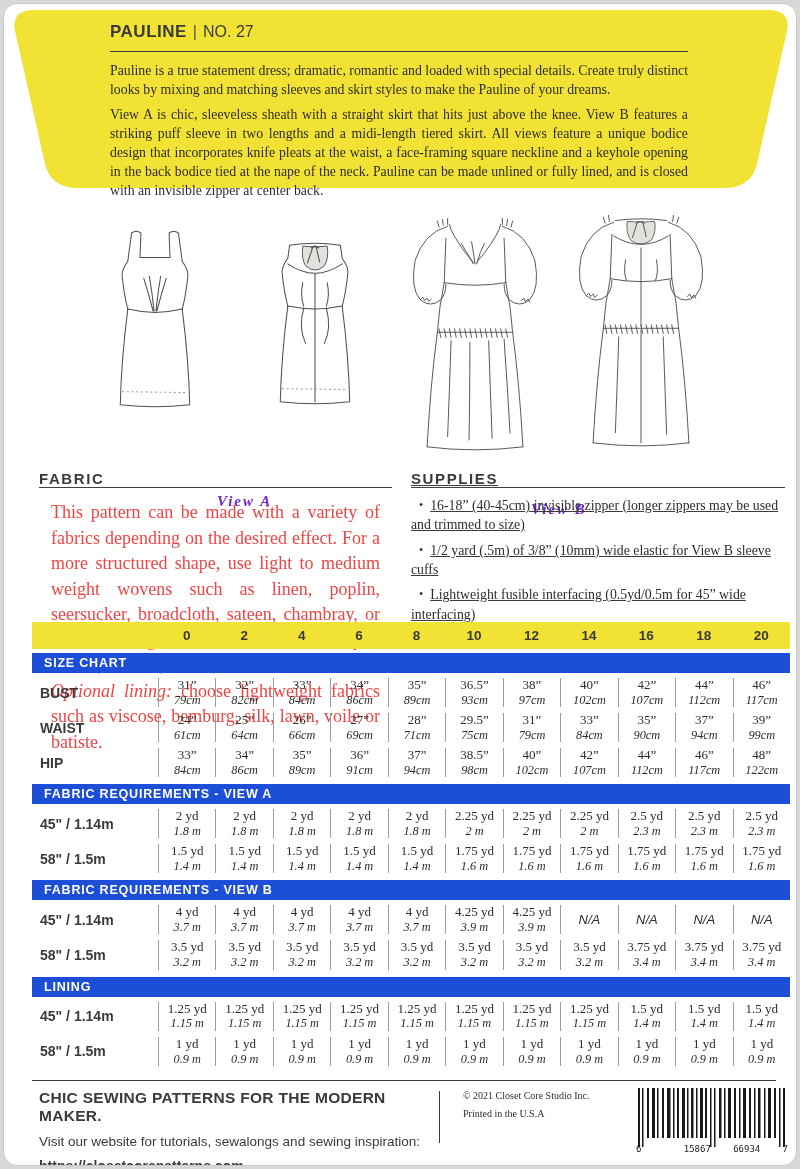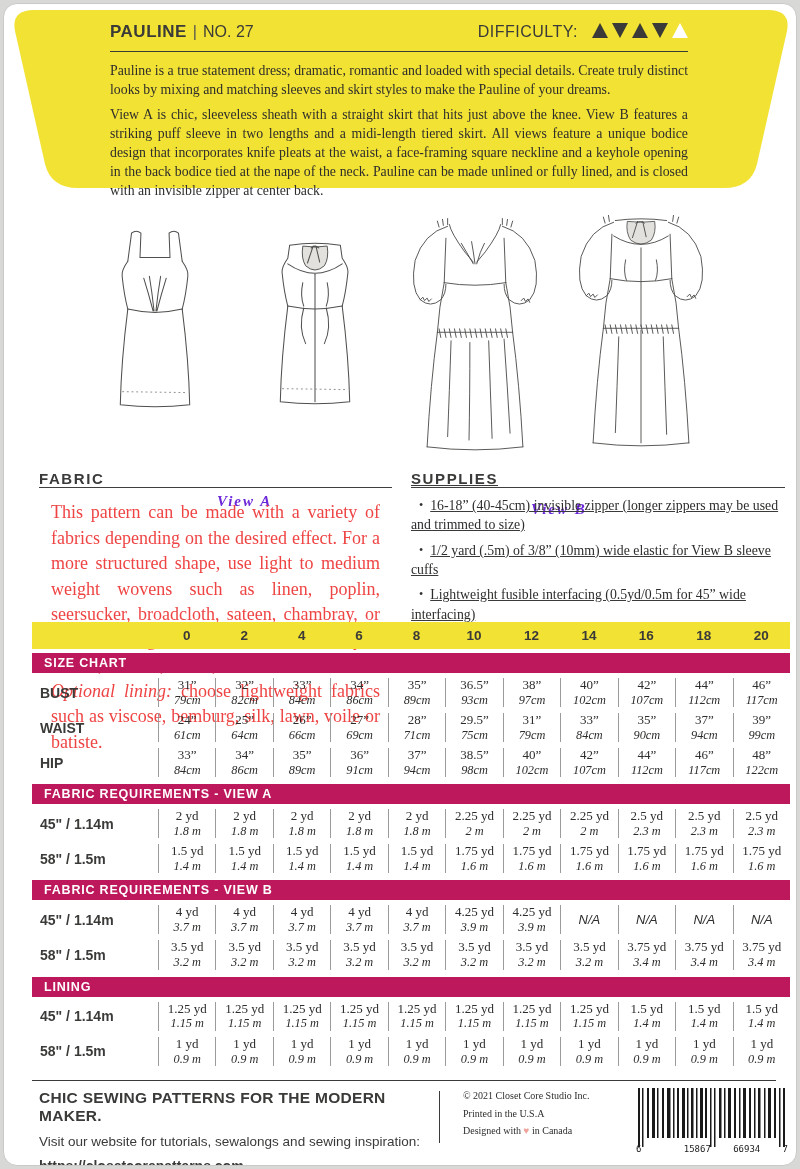--- a/index.html
+++ b/index.html
@@ -40,21 +40,21 @@
   .serif-body{font-family:"Liberation Serif",serif;font-size:18px;line-height:1.42;color:#ef4444;text-align:justify;margin:12px;}
   .lining-label{font-style:italic;}
   .supply{font-family:"Liberation Serif",serif;font-size:13.8px;line-height:1.4;color:#2e2d2b;margin-bottom:6px;}
   .supply .bullet{display:inline-block;margin:0 7px 0 8px;font-size:12px;vertical-align:1px;}
 
   
   .tablewrap{position:absolute;left:28px;top:618px;width:758px;}
   .grid-row{display:grid;grid-template-columns:126px repeat(11,1fr);}
   .sizes-row{background:#f2e233;height:27px;align-items:center;margin-bottom:3px;}
   .sizes-row .size-cell{text-align:center;font-weight:bold;font-size:13.5px;color:#3a3a38;}
-  .band{background:#be185d;height:20px;line-height:20px;color:#ffffff;font-weight:bold;font-size:12.5px;letter-spacing:.8px;padding-left:12px;margin:4px 0 2px 0;}
+  .band{background:#1d4ed8;height:20px;line-height:20px;color:#ffffff;font-weight:bold;font-size:12.5px;letter-spacing:.8px;padding-left:12px;margin:4px 0 2px 0;}
   .trow{padding:3px 0;}
   .rlabel{font-weight:bold;font-size:14px;color:#3a3a38;display:flex;align-items:center;padding-left:8px;}
   .cell{border-left:1px solid #9b9b99;display:flex;flex-direction:column;justify-content:center;align-items:center;min-height:28px;}
   .cell .c1{font-family:"Liberation Serif",serif;font-size:13px;color:#2e2d2b;line-height:1.15;}
   .cell .c2{font-family:"Liberation Serif",serif;font-style:italic;font-size:12.3px;color:#2e2d2b;line-height:1.15;}
   .cell .na{font-family:Liberation Sans, sans-serif;font-style:italic;font-size:13px;color:#2e2d2b;}
 
   
   .footer-rule{position:absolute;left:28px;top:1068px;width:744px;border:none;border-top:1.6px solid #3a3a38;}
   .f-left{position:absolute;left:35px;top:1085px;width:392px;}
@@ -74,24 +74,20 @@
 <div class="card">
 
   <div class="flap">
     <svg width="794" height="192" viewBox="0 0 794 192">
       <path d="M30,6 L764,6 Q787,6 783,27 L753,160 Q747,184 720,184 L74,184 Q47,184 41,160 L11,27 Q7,6 30,6 Z" fill="#f2e233"></path>
     </svg>
     <div class="flap-content">
       <div class="flap-head">
         <div>
           <span class="flap-title">PAULINE</span><span class="flap-sep">|</span><span class="flap-no">NO. 27</span>
-        </div>
-        <div class="difficulty">
-          <span class="difficulty-label">DIFFICULTY:</span>
-          <span id="difficulty-triangles"><span class="tri up"></span><span class="tri down"></span><span class="tri up"></span><span class="tri down"></span><span class="tri up light"></span></span>
         </div>
       </div>
       <hr class="flap-rule">
       <p>Pauline is a true statement dress; dramatic, romantic and loaded with special details. Create truly distinct looks by mixing and matching sleeves and skirt styles to make the Pauline of your dreams.</p>
       <p>View A is chic, sleeveless sheath with a straight skirt that hits just above the knee. View B features a striking puff sleeve in two lengths and a midi-length tiered skirt. All views feature a unique bodice design that incorporates knife pleats at the waist, a face-framing square neckline and a keyhole opening in the back bodice tied at the nape of the neck. Pauline can be made unlined or fully lined, and is closed with an invisible zipper at center back.</p>
     </div>
   </div>
 
   <div class="illos">
 
@@ -624,21 +620,20 @@
   <hr class="footer-rule">
   <div class="f-left">
     <p class="f-tagline">CHIC SEWING PATTERNS FOR THE MODERN MAKER.</p>
     <p class="f-sub">Visit our website for tutorials, sewalongs and sewing inspiration:</p>
     <p class="f-url">https://closetcorepatterns.com</p>
   </div>
   <div class="f-div"></div>
   <div class="f-mid">
     <div>© 2021 Closet Core Studio Inc.</div>
     <div>Printed in the U.S.A</div>
-    <div><span>Designed with </span><span class="heart">♥</span><span> in Canada</span></div>
   </div>
   <div class="barcode">
     <svg width="152" height="60" viewBox="0 0 152 60">
       <g fill="#1a1a1a">
         <rect x="2" y="0" width="2" height="59"></rect>
           <rect x="6" y="0" width="1.5" height="59"></rect>
         <rect x="11" y="0" width="2" height="50"></rect>
           <rect x="16" y="0" width="3" height="50"></rect>
         <rect x="21" y="0" width="1.5" height="50"></rect>
           <rect x="26" y="0" width="2" height="50"></rect>

